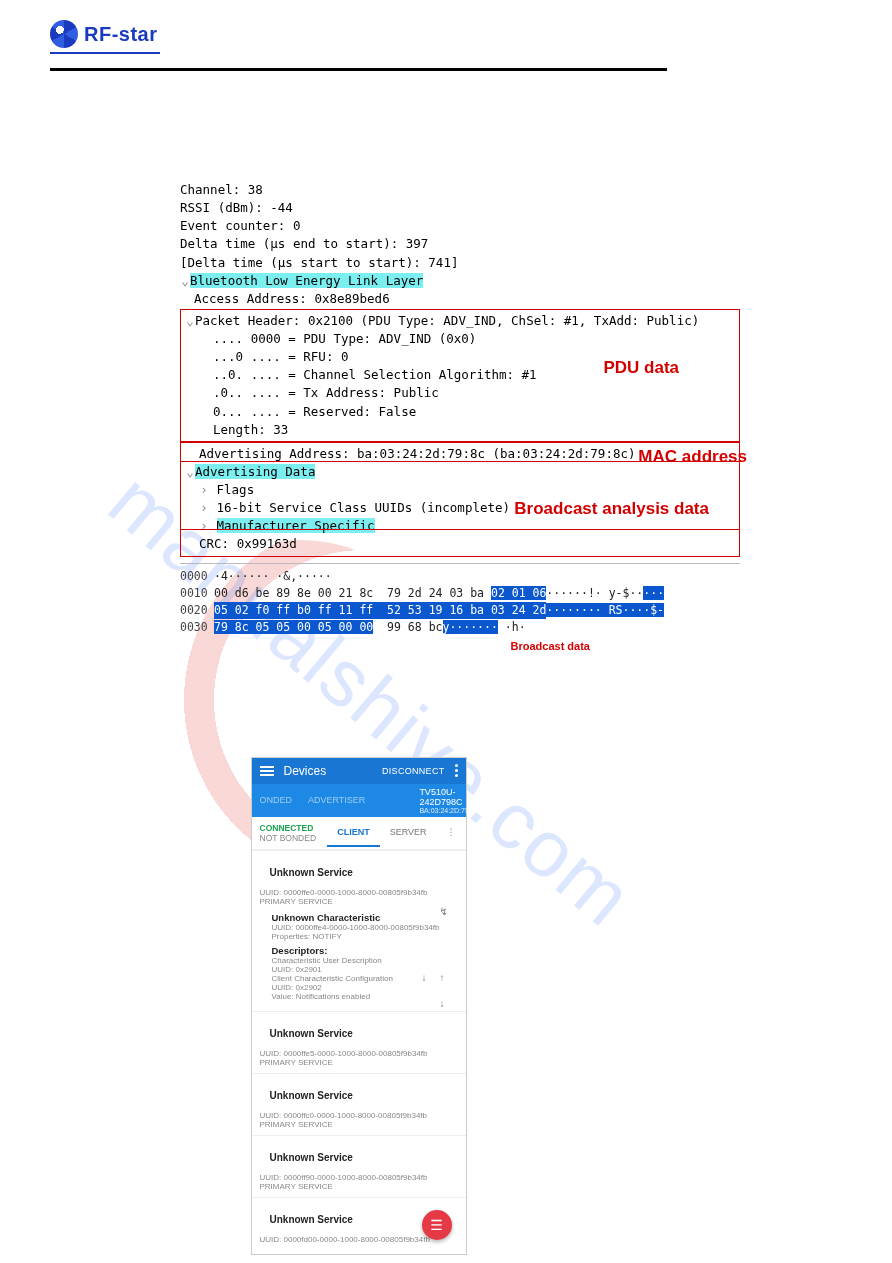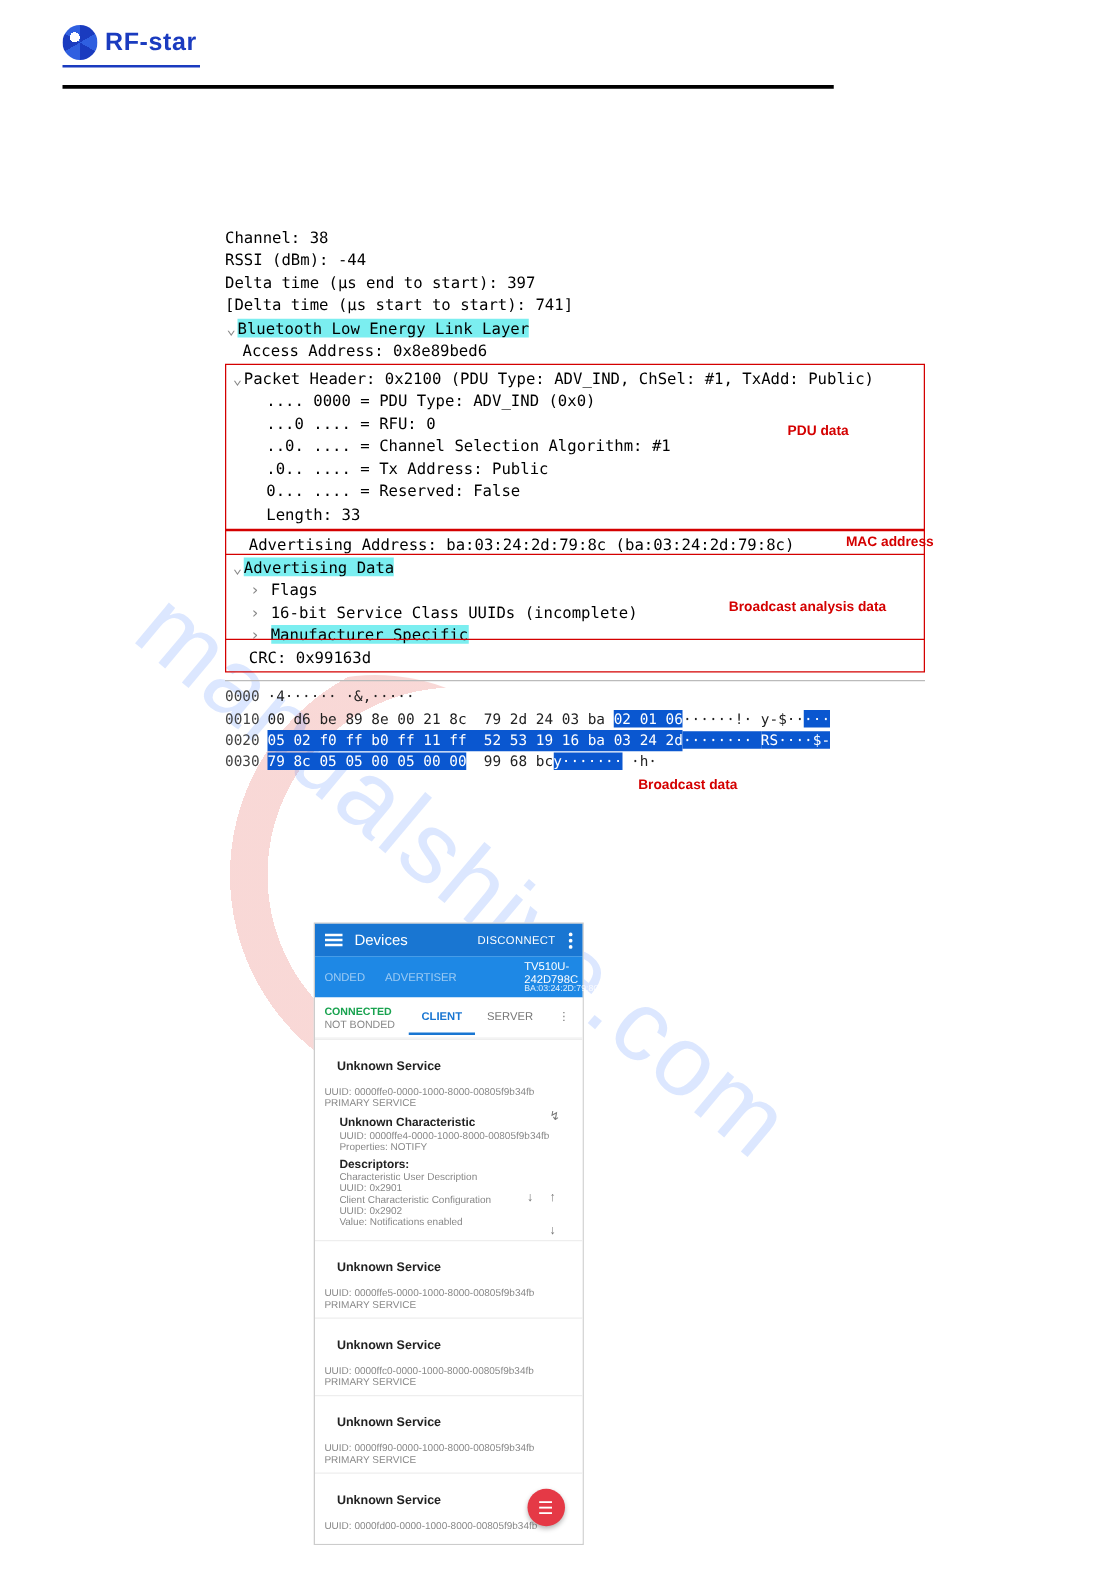--- a/index.html
+++ b/index.html
@@ -71,21 +71,21 @@
   .red-divider {
     position: absolute;
     left: -1px; right: -1px;
     height: 1px;
     background: #d40000;
   }
   .ann {
     position: absolute;
     color: #d40000;
     font-family: Arial, sans-serif;
-    font-size: 11px;
+    font-size: 17px;
     font-weight: 700;
   }
   .hex-pane {
     margin-left: 130px;
     margin-top: 6px;
     width: 560px;
     font-family: "DejaVu Sans Mono","Menlo","Consolas",monospace;
     font-size: 11.5px;
     line-height: 1.5;
     color: #222;
@@ -203,20 +203,21 @@
   </div>
   <div class="logo-underline"></div>
   <div class="top-rule"></div>
 
   <div class="wm-arc"></div>
   <div class="watermark">manualshive.com</div>
 
   <div class="packet-pane">
     <div class="line">Channel: 38</div>
     <div class="line">RSSI (dBm): -44</div>
+    <div class="line">Event counter: 0</div>
     <div class="line">Delta time (µs end to start): 397</div>
     <div class="line">[Delta time (µs start to start): 741]</div>
 
     <div class="line"><span class="caret">⌄</span><span class="hl-cyan">Bluetooth Low Energy Link Layer</span></div>
     <div class="line" style="padding-left:14px">Access Address: 0x8e89bed6</div>
 
     <div class="red-box">
       <div class="line"><span class="caret">⌄</span><span>Packet Header: 0x2100 (PDU Type: ADV_IND, ChSel: #1, TxAdd: Public)</span></div>
       <div class="line" style="padding-left:28px">.... 0000 = PDU Type: ADV_IND (0x0)</div>
       <div class="line" style="padding-left:28px">...0 .... = RFU: 0</div>

